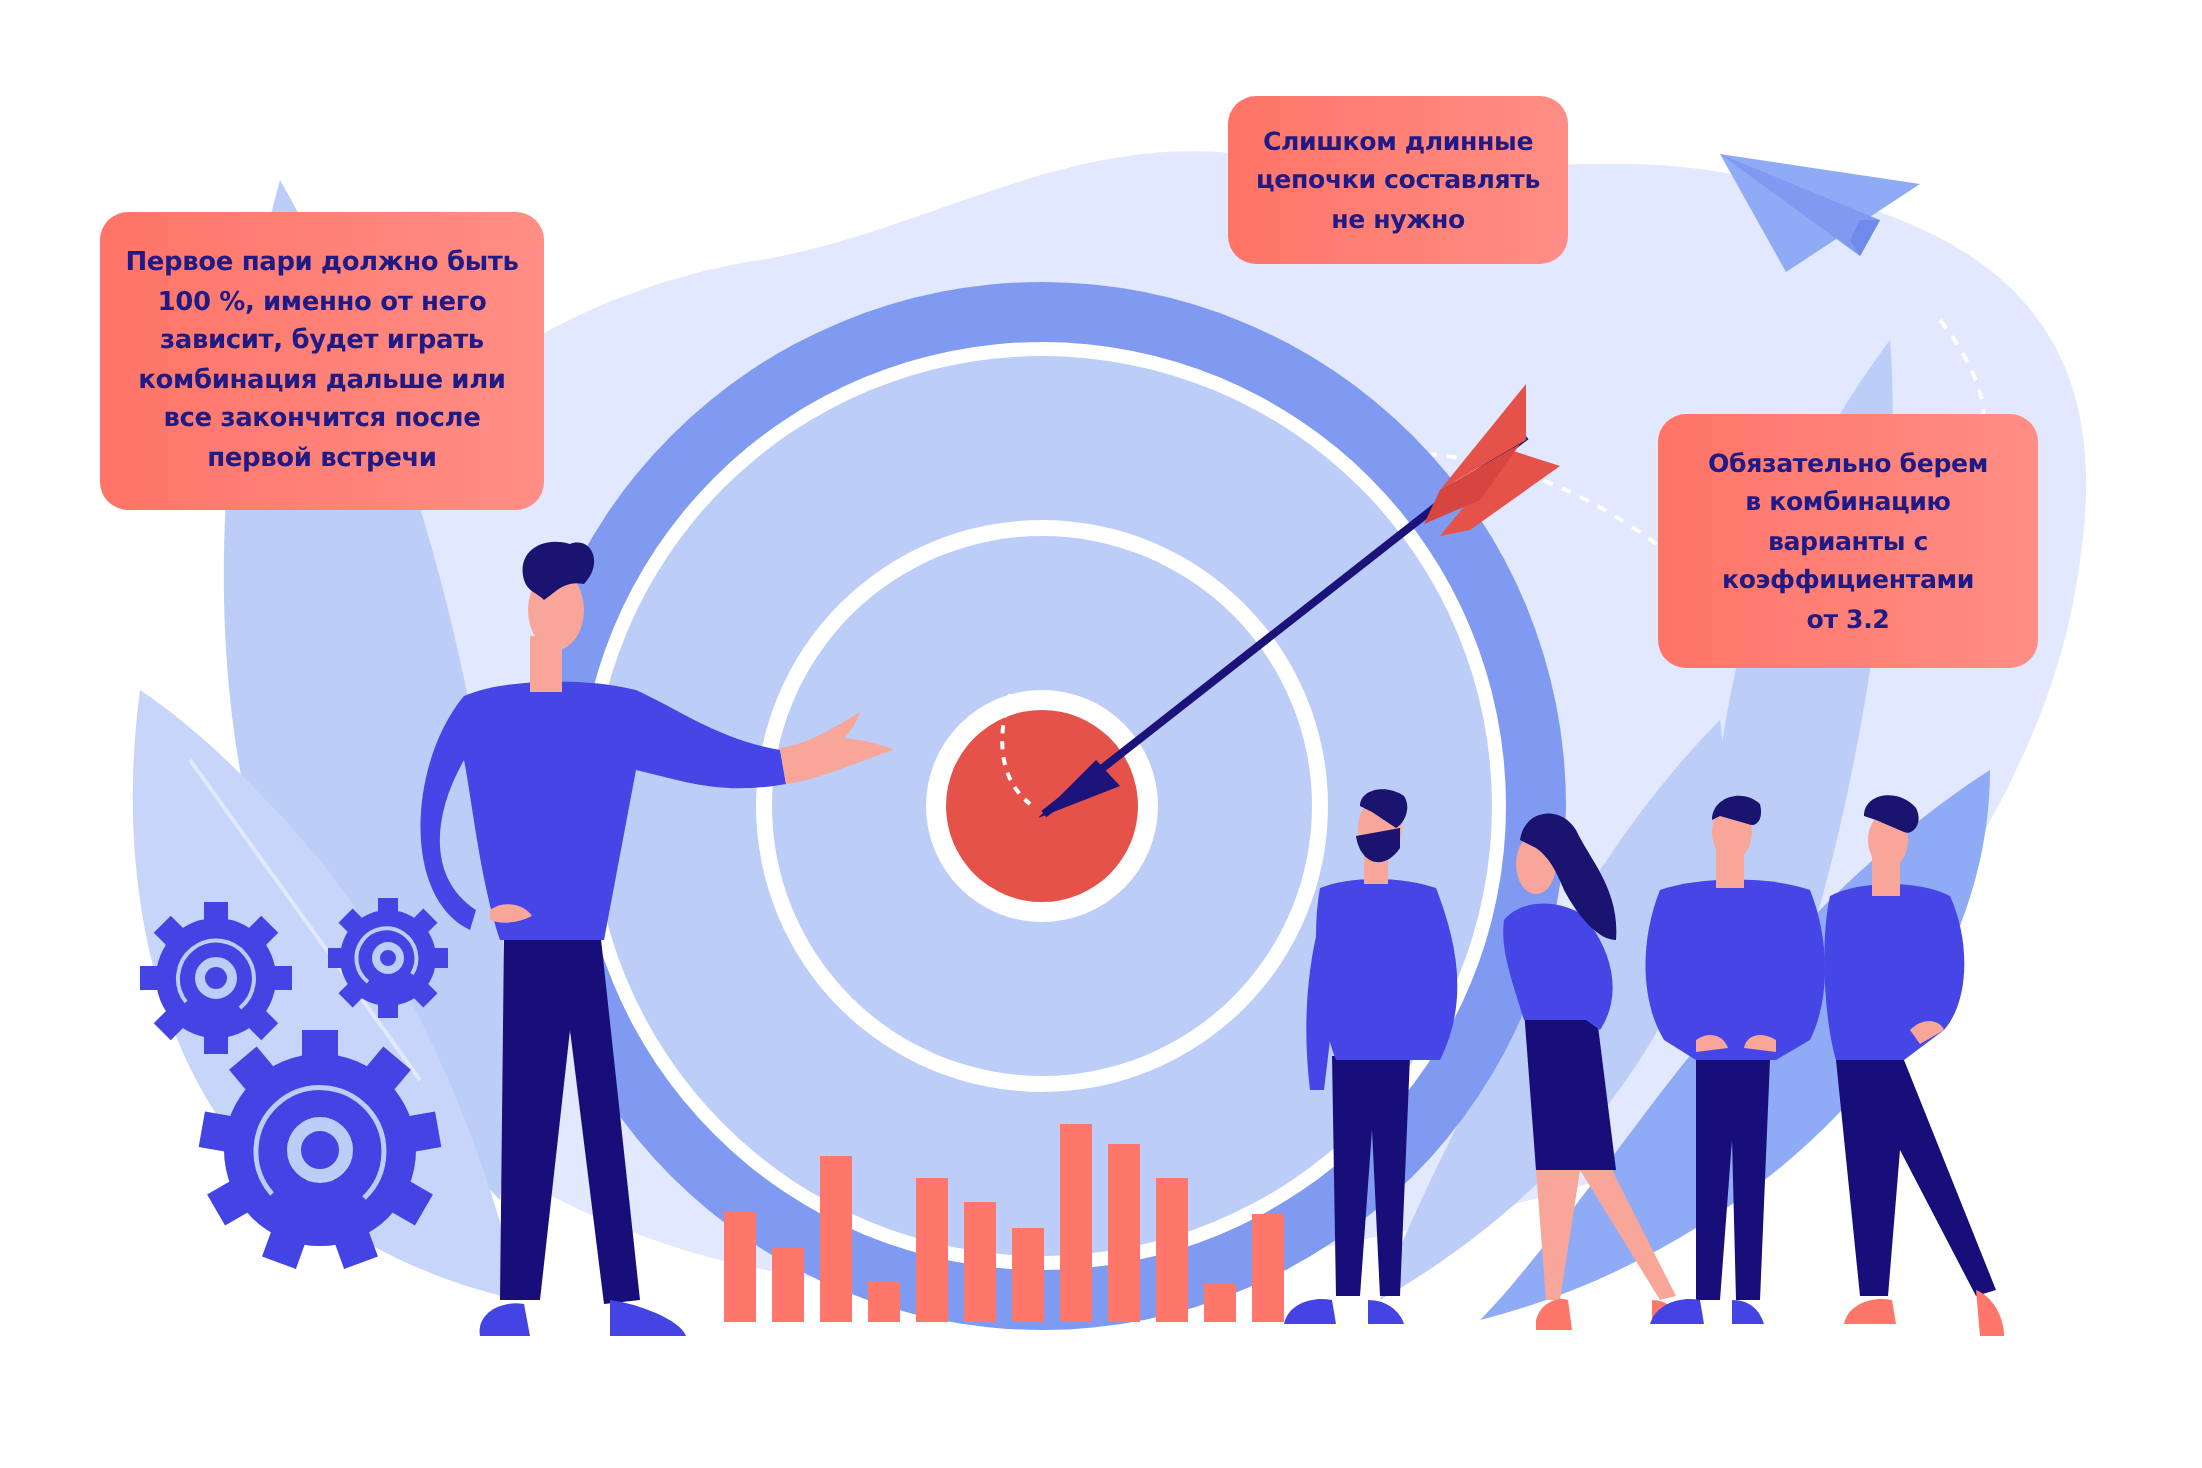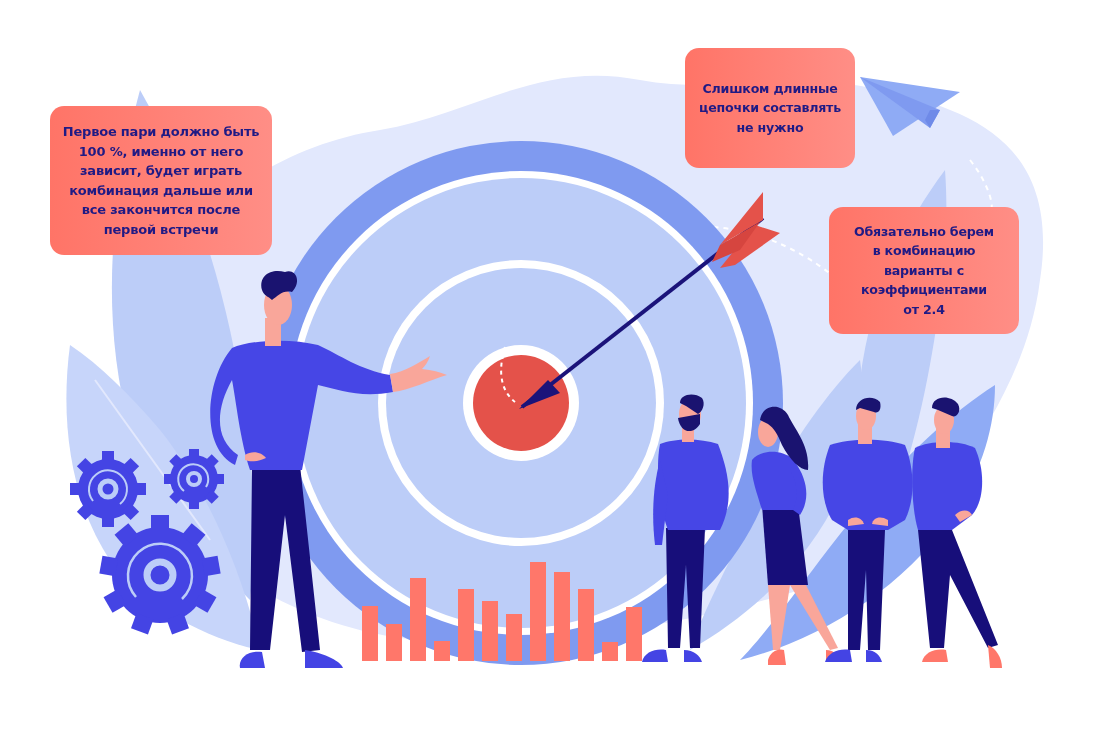--- a/index.html
+++ b/index.html
@@ -17,21 +17,21 @@
       display: flex;
       align-items: center;
       justify-content: center;
       box-sizing: border-box;
       padding: 6px 10px;
       white-space: pre-line;
       font-family: "DejaVu Sans", "Liberation Sans", sans-serif;
       letter-spacing: -0.2px;
     }
     #callout-left { left: 50px; top: 106px; width: 222px; height: 149px; font-size: 13px; }
-    #callout-top { left: 685px; top: 48px; width: 170px; height: 120px; font-size: 12.6px; }
+    #callout-top { left: 614px; top: 48px; width: 170px; height: 84px; font-size: 12.6px; }
     #callout-right { left: 829px; top: 207px; width: 190px; height: 127px; font-size: 12.6px; }
   </style>
 </head>
 <body>
 
 <svg id="scene" viewBox="0 0 1101 734" xmlns="http://www.w3.org/2000/svg">
 
   <g>
     <path d="M140 380 C 130 250, 250 150, 380 130 C 470 115, 540 60, 640 80 C 720 95, 800 70, 880 90 C 980 110, 1060 150, 1040 280 C 1030 360, 990 420, 960 470 C 920 540, 880 560, 800 590 C 700 620, 560 650, 420 640 C 300 630, 190 560, 150 480 Z" fill="#e2e8fd"></path>
     <path d="M140 90 C 110 200, 100 320, 130 430 C 150 500, 210 560, 250 600 C 260 520, 250 420, 230 330 C 210 240, 180 160, 140 90 Z" fill="#bccdf8"></path>
@@ -210,14 +210,14 @@
 <div class="callout" id="callout-top">
   <span>Слишком длинные
 цепочки составлять
 не нужно</span>
 </div>
 <div class="callout" id="callout-right">
   <span>Обязательно берем
 в комбинацию
 варианты с
 коэффициентами
-от 2.4</span>
+от 3.2</span>
 </div>
 
 </body></html>

